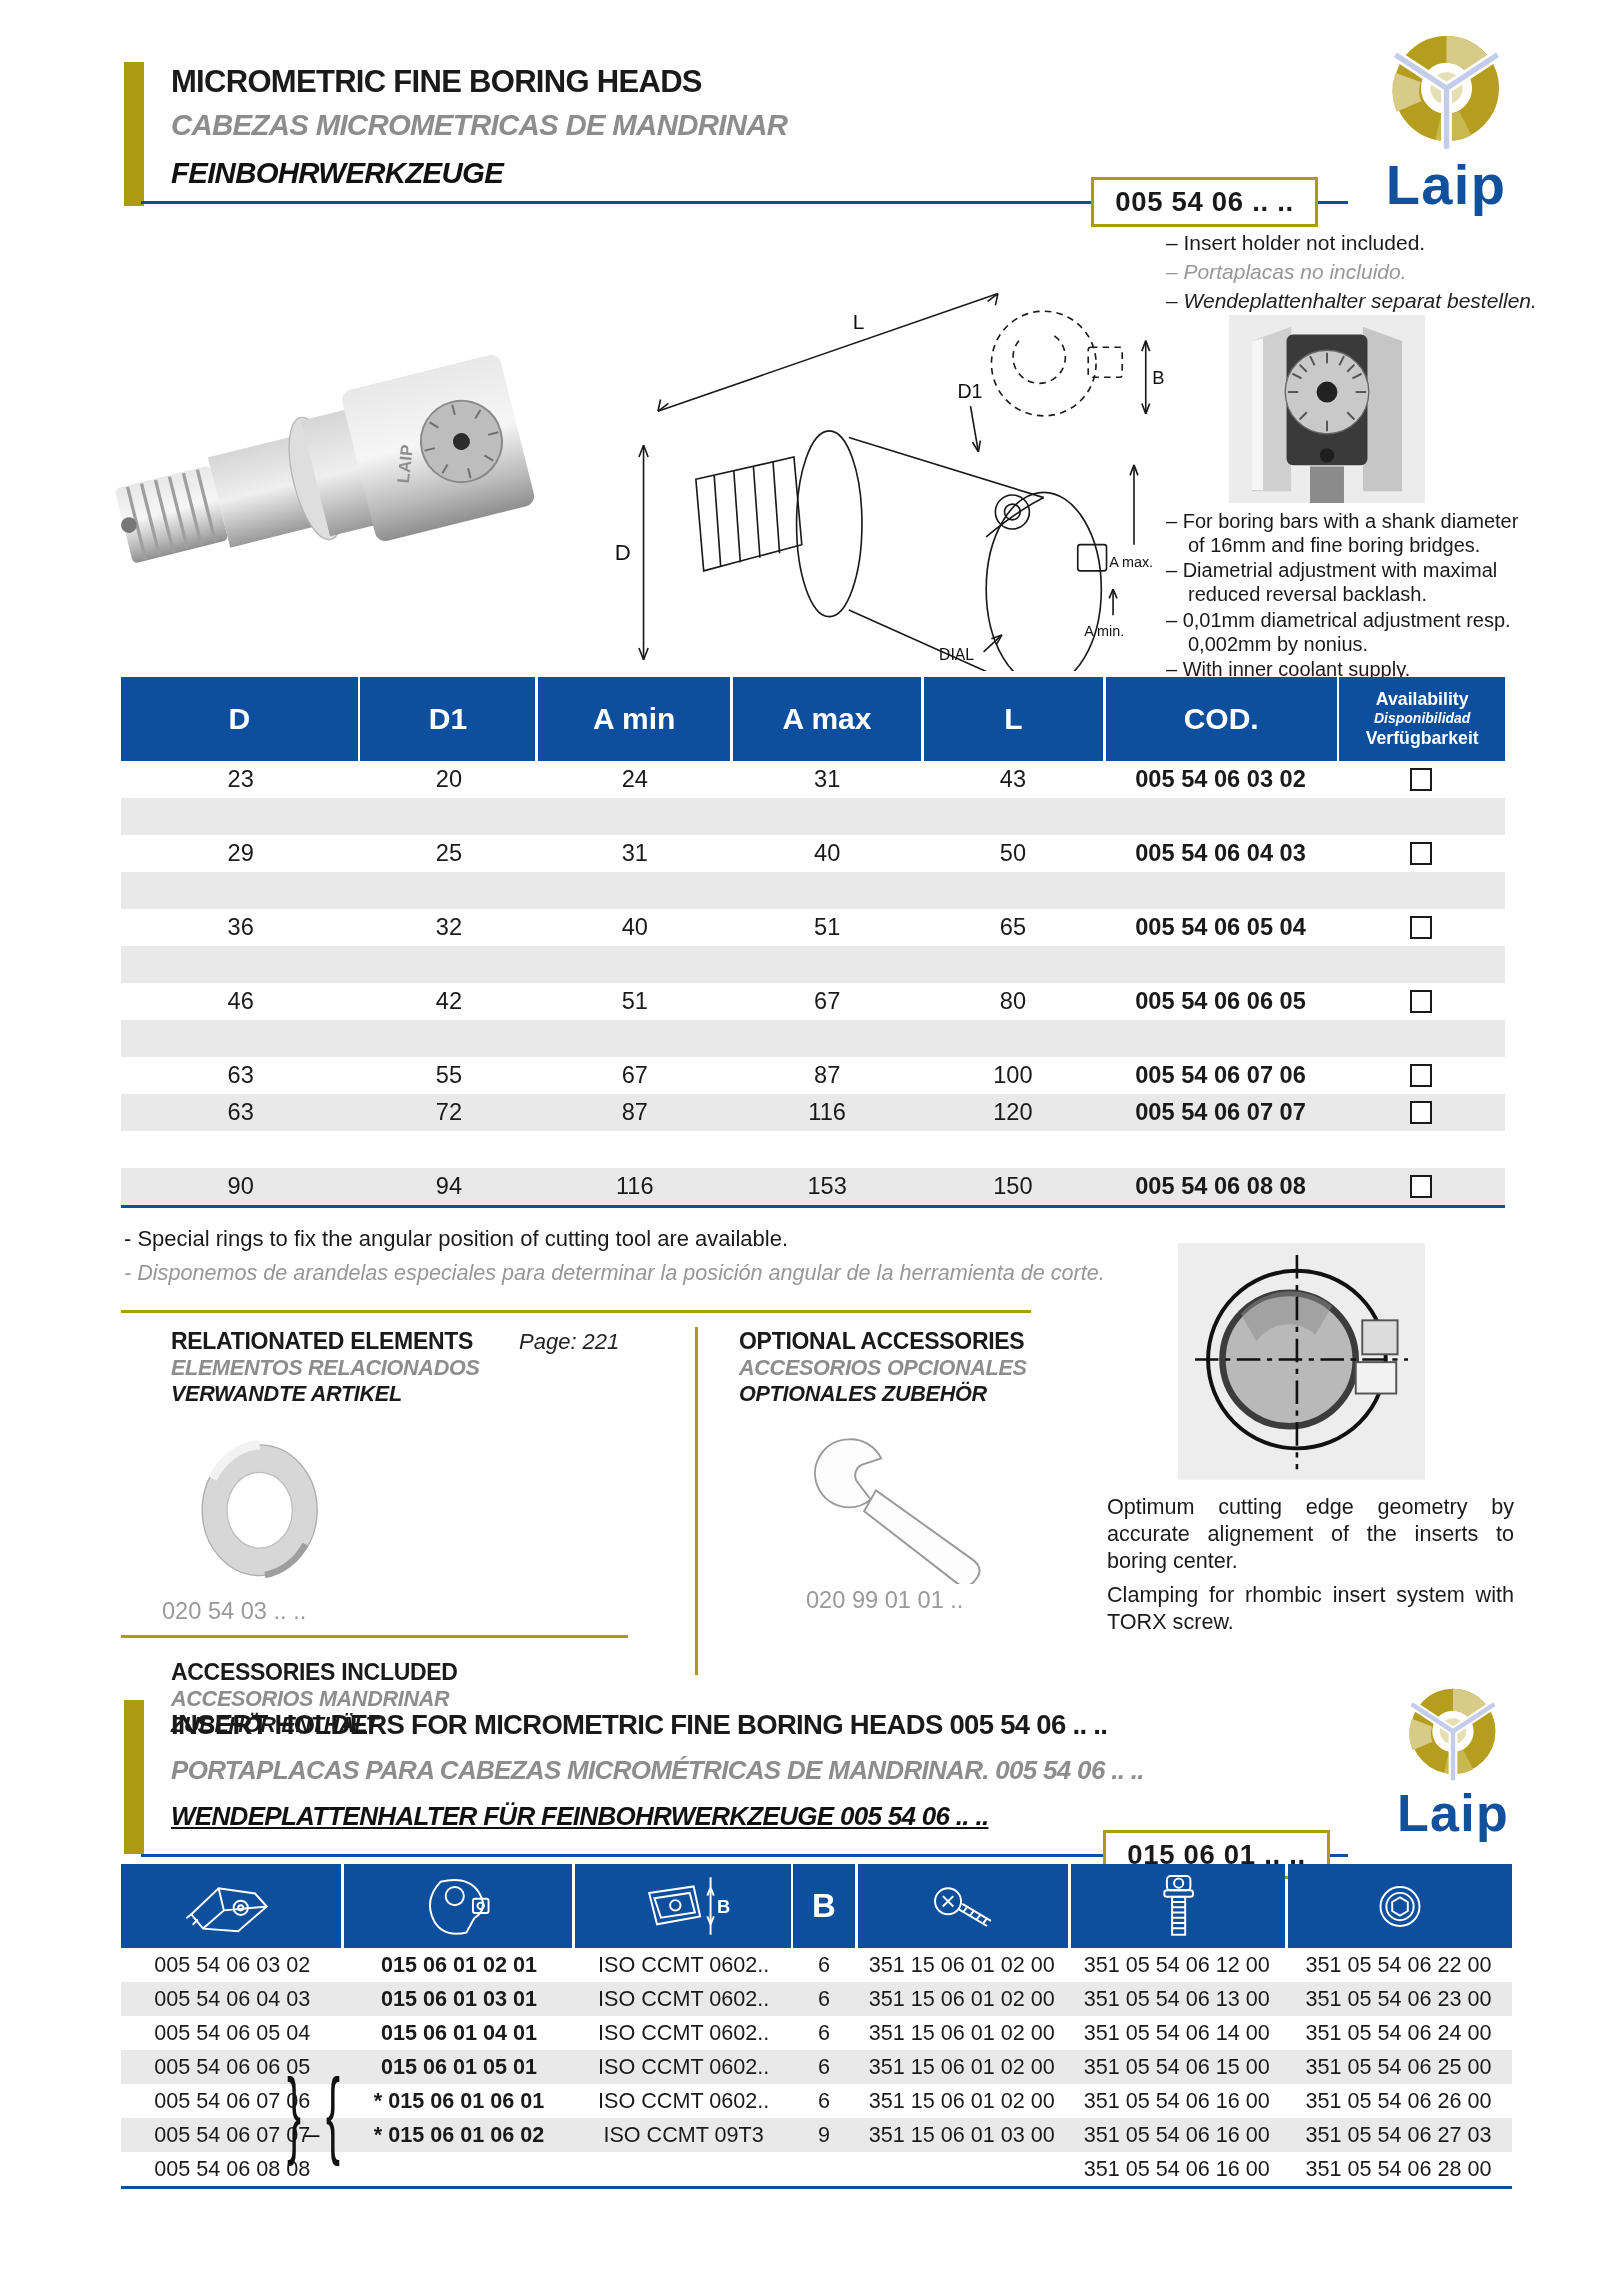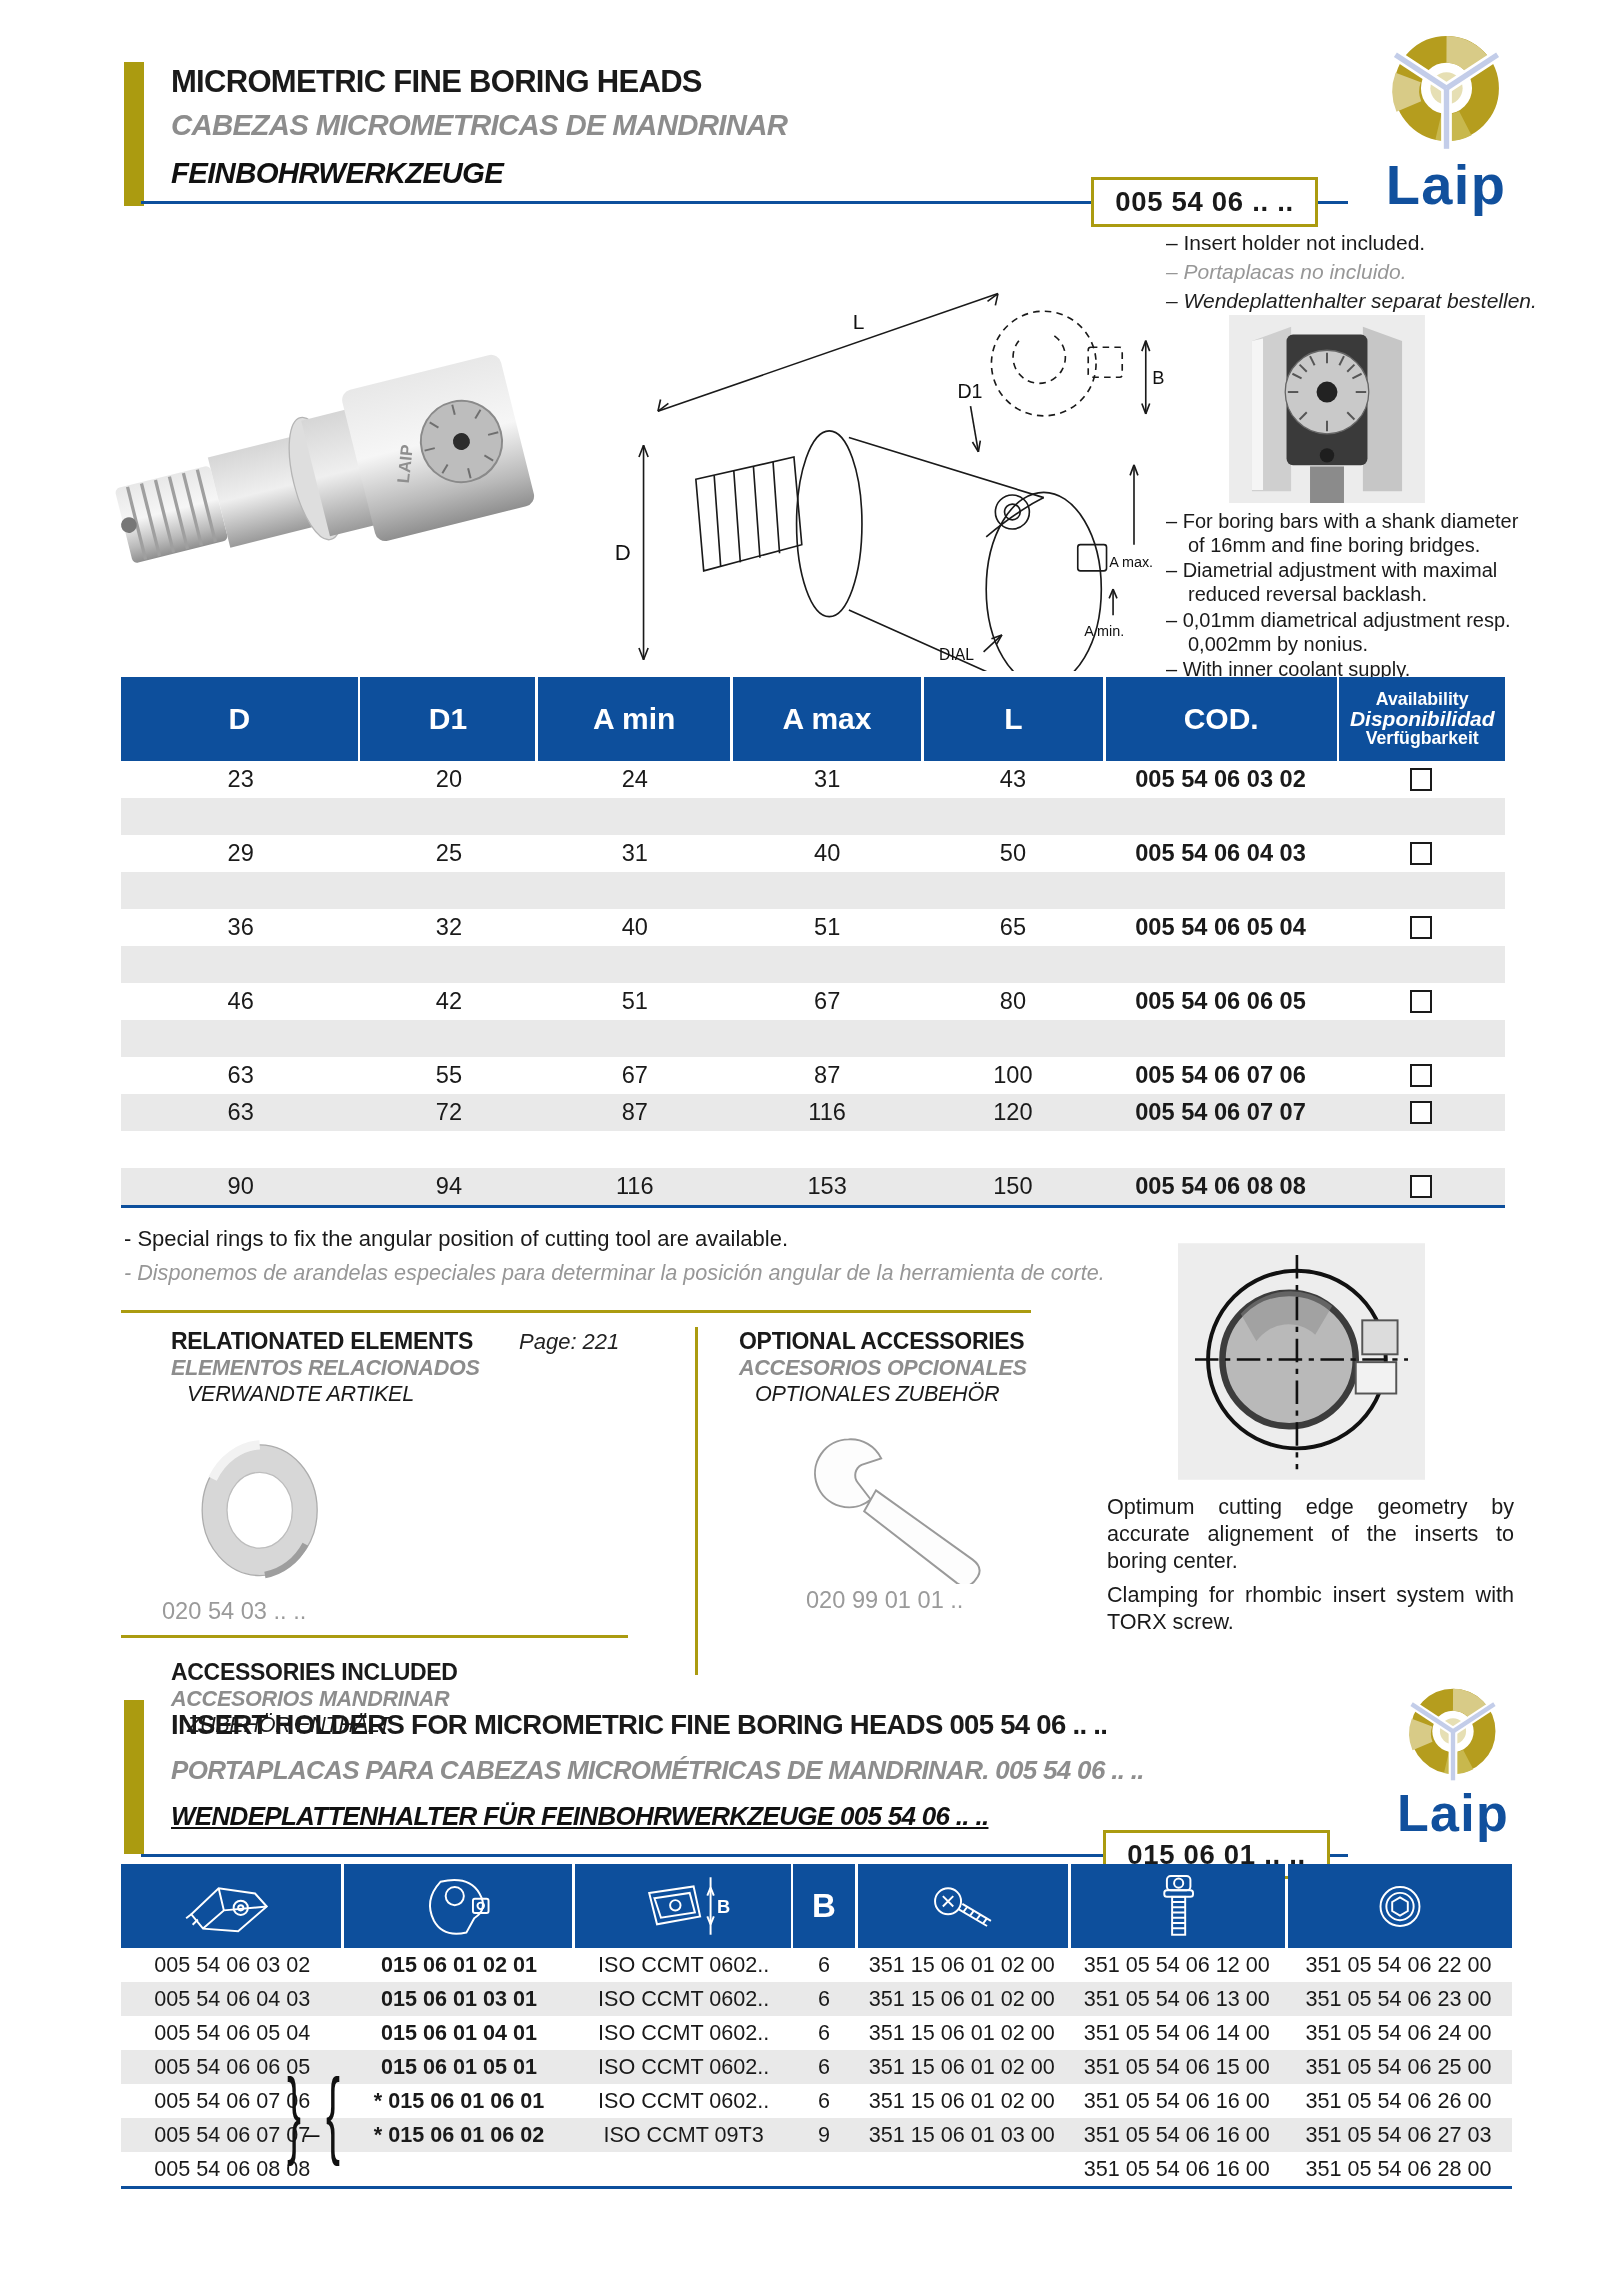--- a/index.html
+++ b/index.html
@@ -32,33 +32,33 @@
   ul.notes li.es{color:#979797;font-style:italic;}
   ul.notes li.de{color:#222;font-style:italic;}
   ul.notes.features{font-size:20px;line-height:24px;}
   ul.notes.special{font-size:22px;line-height:33px;}
   ul.notes.special li{padding-left:0;text-indent:0;}
   ul.notes.special li.es{font-size:21.6px;}
 
   
   .subhead .en{font-size:23px;font-weight:bold;letter-spacing:-0.3px;}
   .subhead .es{font-size:21.6px;font-weight:bold;font-style:italic;color:#8d8d8d;letter-spacing:-0.3px;}
-  .subhead .de{font-size:21.6px;font-weight:normal;font-style:italic;letter-spacing:-0.3px;margin-left:16px;}
+  .subhead .de{font-size:21.6px;font-weight:bold;font-style:italic;letter-spacing:-0.3px;}
   .pageref{font-size:22px;font-style:italic;font-weight:normal;color:#222;}
   .codegray{font-size:23.6px;color:#9a9a9a;}
 
   
   .t1{position:absolute;left:121px;top:677px;width:1384px;border-bottom:3.9px solid #0d4f9c;}
   .t1h{display:flex;height:84px;}
   .t1h .hc{background:#0d4f9c;color:#fff;display:flex;align-items:center;justify-content:center;
            font-size:30px;font-weight:bold;}
   .t1h .hc + .hc{margin-left:2.6px;}
   .availcell{flex-direction:column;line-height:19.6px;}
   .availcell .a1{font-size:17.7px;font-weight:bold;}
-  .availcell .a2{font-size:21px;font-weight:bold;font-style:italic;}
+  .availcell .a2{font-size:14px;font-weight:bold;font-style:italic;}
   .availcell .a3{font-size:17.7px;font-weight:bold;}
   .t1row{display:flex;height:37px;align-items:center;}
   .t1row.gray{background:#e9e9e9;}
   .t1c{text-align:center;font-size:23.6px;}
   .t1c.bold{font-weight:bold;}
   .c0{width:17.3%;}.c1{width:12.8%;}.c2{width:14.05%;}.c3{width:13.75%;}
   .c4{width:13.1%;}.c5{width:16.9%;}.c6{width:12.1%;display:flex;justify-content:center;}
   .checkbox{display:inline-block;width:18.3px;height:18.3px;background:#fff;border:2px solid #1a1a1a;}
 
   

